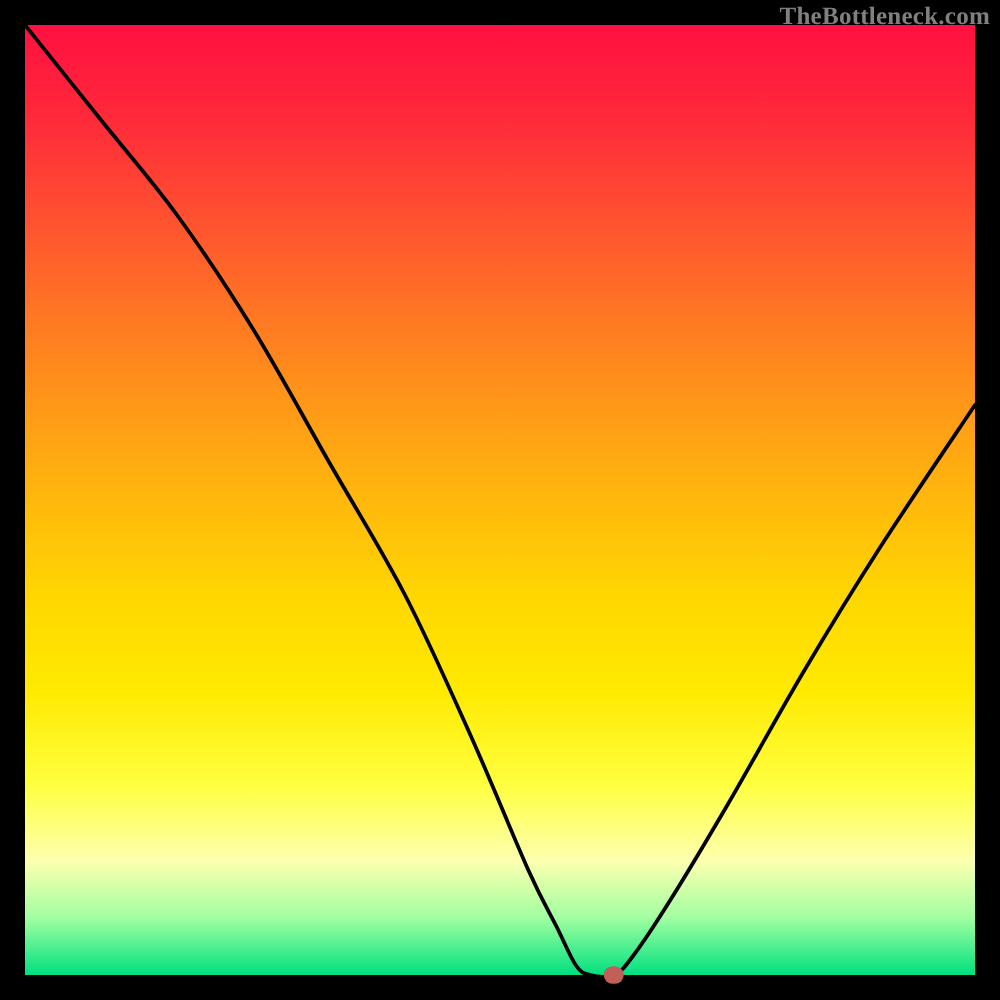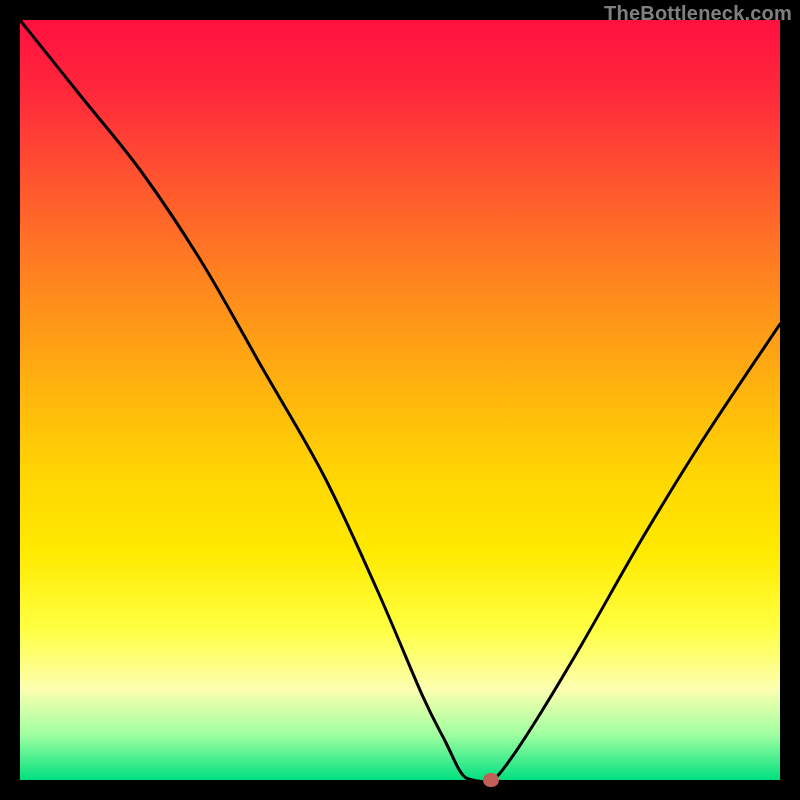--- a/index.html
+++ b/index.html
@@ -43,21 +43,21 @@
     width: 16px;
     height: 14px;
     border-radius: 7px / 7px;
     background: #c06058;
     transform: translate(-50%, -50%);
   }
   .watermark {
     position: absolute;
     top: 2px;
     right: 8px;
-    font-family: Liberation Sans, sans-serif;
+    font-family: Liberation Serif, serif;
     font-size: 20px;
     font-weight: 600;
     color: #808080;
     letter-spacing: 0.2px;
   }
 </style>
 </head>
 <body>
 
 <div class="chart-container">

